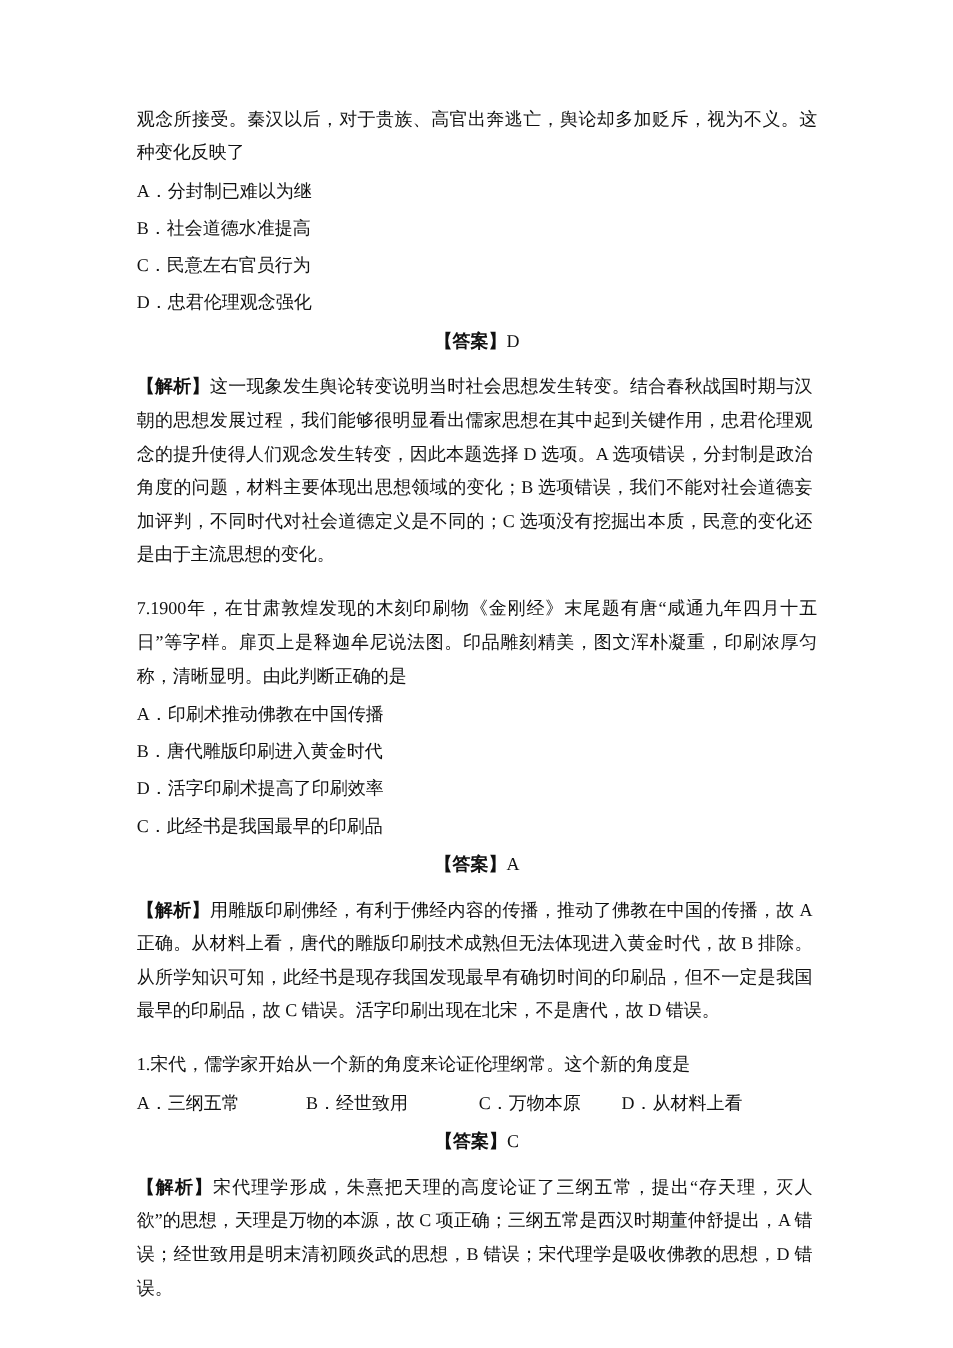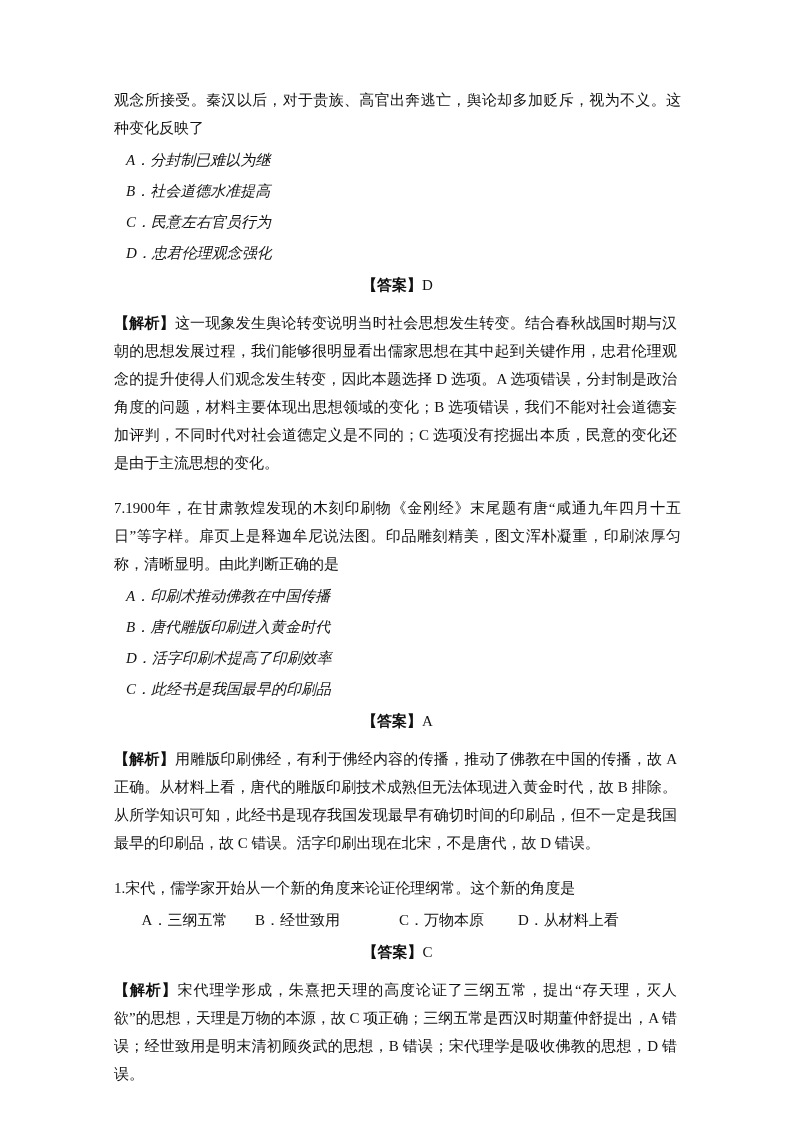--- a/index.html
+++ b/index.html
@@ -32,26 +32,26 @@
   }
   .question { margin: 0; }
   .stem { margin: 0 0 3px 0; }
   ul.options {
     list-style: none;
     margin: 0 0 2px 0;
     padding: 0;
     text-align: left;
   }
   .options li { line-height: 30px; }
-  .options.vertical li { margin: 1px 12px; font-style: italic; }
+  .options.vertical li { margin: 1px 0; }
   .options.inline {
     display: flex;
     flex-wrap: nowrap;
   }
-  .options.inline li:nth-child(1) { width: 141px; text-align: center; }
+  .options.inline li:nth-child(1) { width: 141px; }
   .options.inline li:nth-child(2) { width: 144px; }
   .options.inline li:nth-child(3) { width: 119px; }
   .answer-line {
     line-height: 30px;
     margin: 2px 0 9px 0;
     text-align: center;
   }
   .label { font-weight: bold; }
   .analysis { margin: 0 4px 17px 0; }
 </style>

